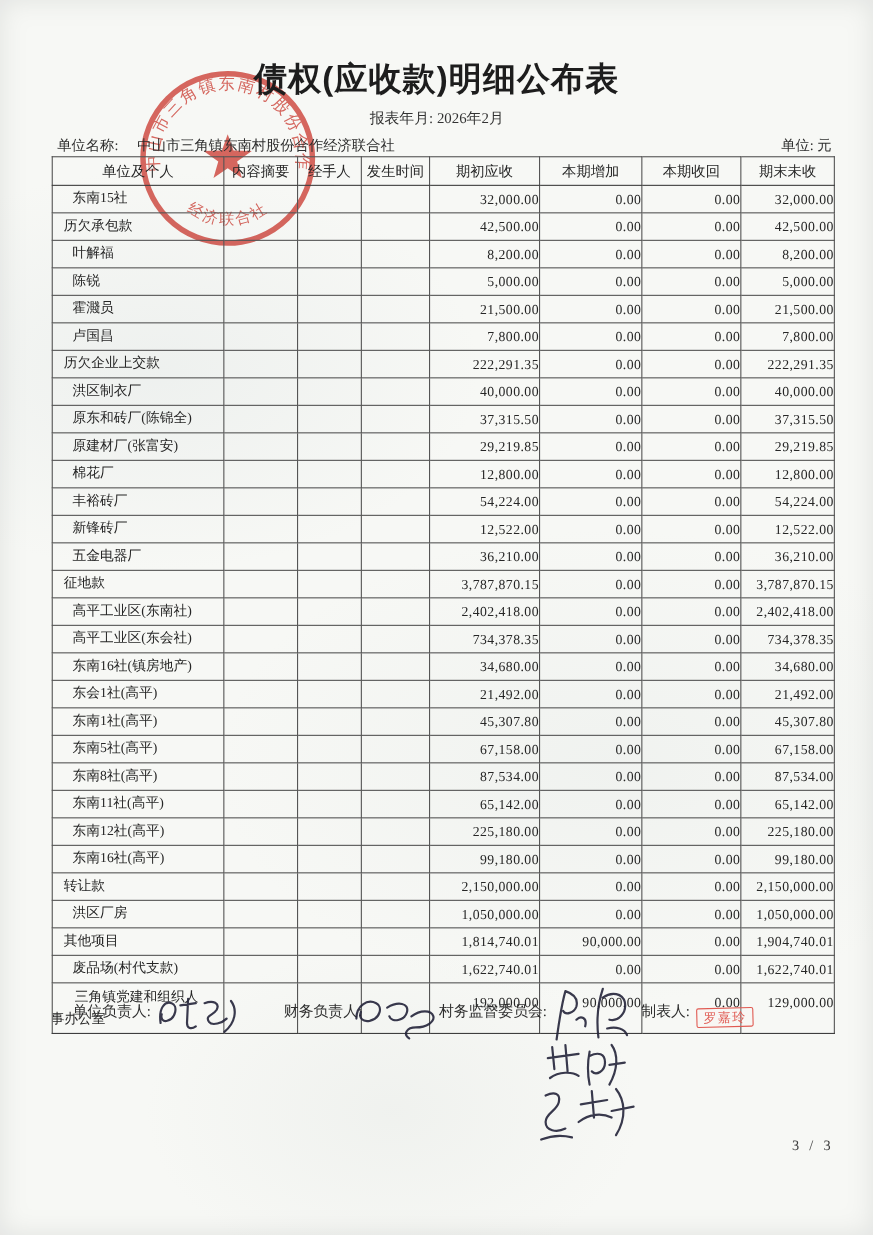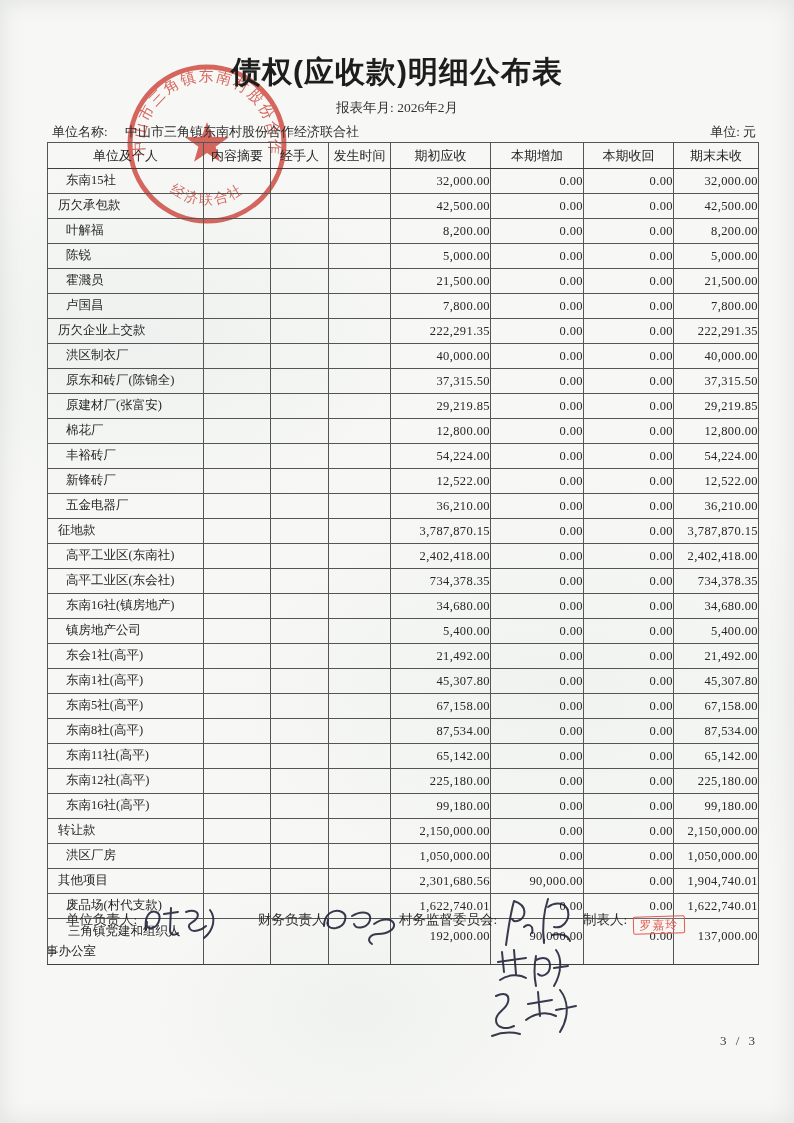--- a/index.html
+++ b/index.html
@@ -335,32 +335,20 @@
           <td></td>
           <td></td>
           <td></td>
           <td class="num">34,680.00</td>
           <td class="num">0.00</td>
           <td class="num">0.00</td>
           <td class="num">34,680.00</td>
         </tr>
         <tr>
           <td class="name sub">
-            <div>镇房地产公司</div>
-          </td>
-          <td></td>
-          <td></td>
-          <td></td>
-          <td class="num">5,400.00</td>
-          <td class="num">0.00</td>
-          <td class="num">0.00</td>
-          <td class="num">5,400.00</td>
-        </tr>
-        <tr>
-          <td class="name sub">
             <div>东会1社(高平)</div>
           </td>
           <td></td>
           <td></td>
           <td></td>
           <td class="num">21,492.00</td>
           <td class="num">0.00</td>
           <td class="num">0.00</td>
           <td class="num">21,492.00</td>
         </tr>
@@ -460,21 +448,21 @@
           <td class="num">0.00</td>
           <td class="num">1,050,000.00</td>
         </tr>
         <tr>
           <td class="name cat">
             <div>其他项目</div>
           </td>
           <td></td>
           <td></td>
           <td></td>
-          <td class="num">2,301,680.56</td>
+          <td class="num">1,814,740.01</td>
           <td class="num">90,000.00</td>
           <td class="num">0.00</td>
           <td class="num">1,904,740.01</td>
         </tr>
         <tr>
           <td class="name sub">
             <div>废品场(村代支款)</div>
           </td>
           <td></td>
           <td></td>
@@ -487,21 +475,21 @@
         <tr class="wrap-row">
           <td class="name sub">
             <div>三角镇党建和组织人事办公室</div>
           </td>
           <td></td>
           <td></td>
           <td></td>
           <td class="num">192,000.00</td>
           <td class="num">90,000.00</td>
           <td class="num">0.00</td>
-          <td class="num">137,000.00</td>
+          <td class="num">129,000.00</td>
         </tr>
       </tbody>
   </table>
 
   <span class="footer-label" style="left:66px;top:911px;">单位负责人:</span>
   <span class="footer-label" style="left:246px;top:911px;margin-left:12px;">财务负责人:</span>
   <span class="footer-label" style="left:399px;top:911px;text-align:right;">村务监督委员会:</span>
   <span class="footer-label" style="left:583px;top:911px;">制表人:</span>
 
   <div class="preparer-stamp">罗嘉玲</div>

